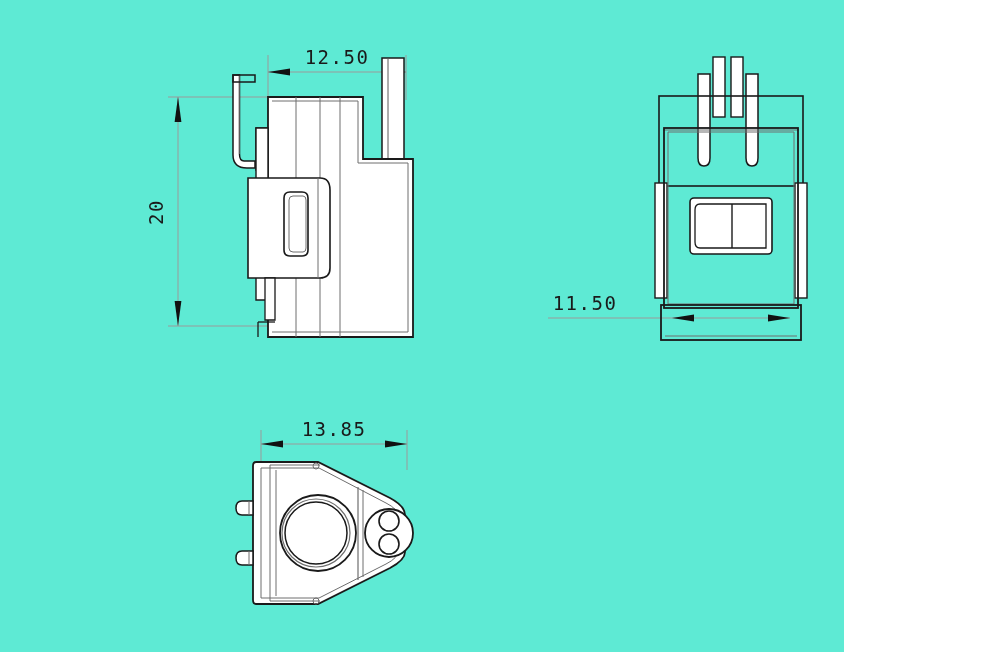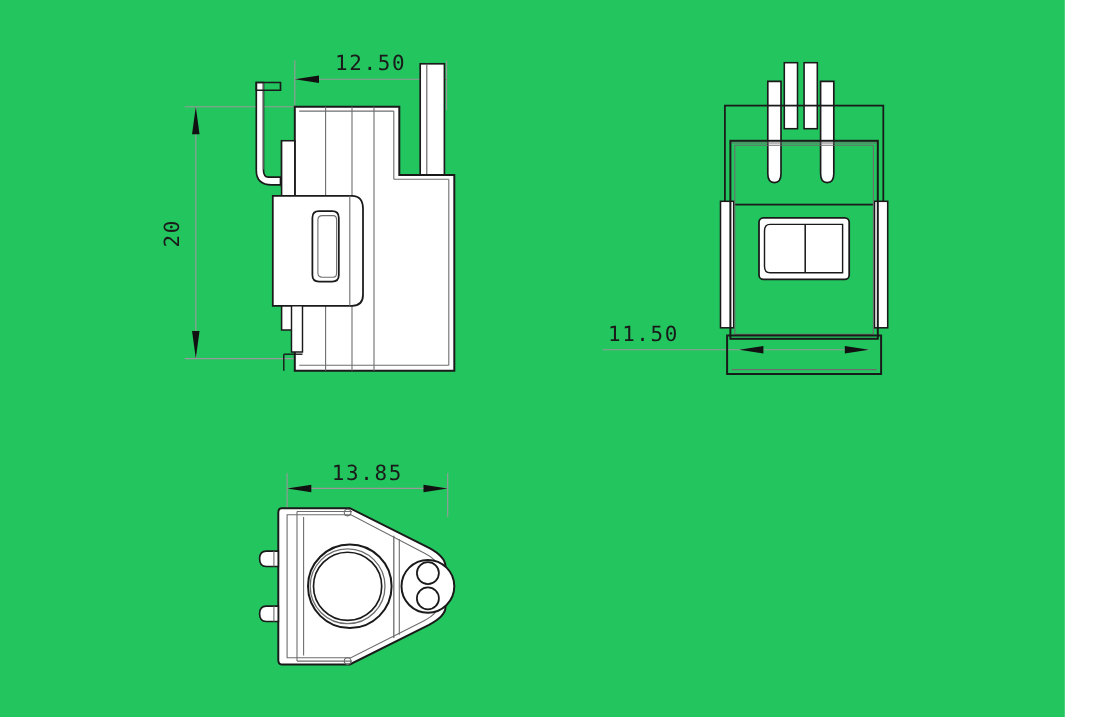--- a/index.html
+++ b/index.html
@@ -8,23 +8,23 @@
     background: #ffffff;
   }
   body {
     width: 1000px;
     height: 652px;
     overflow: hidden;
     font-family: "DejaVu Sans Mono", "Liberation Mono", monospace;
   }
   #drawing-sheet {
     position: relative;
-    width: 968px;
+    width: 844px;
     height: 652px;
-    background: #22c55e;
+    background: #5eead4;
   }
   svg.cad {
     position: absolute;
     top: 0;
     left: 0;
     width: 1000px;
     height: 652px;
   }
   .dim-text {
     font-family: "DejaVu Sans Mono", "Liberation Mono", monospace;

